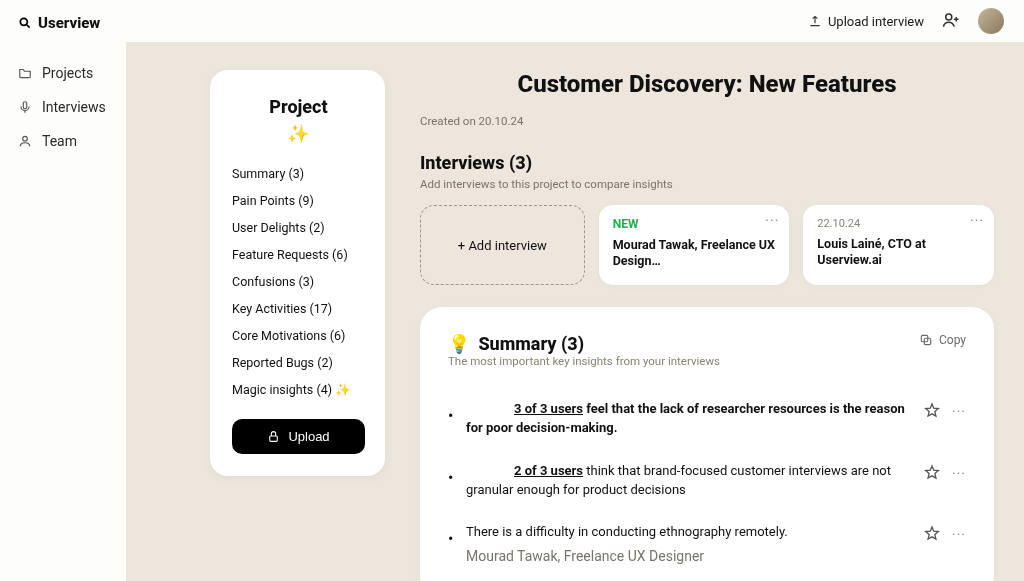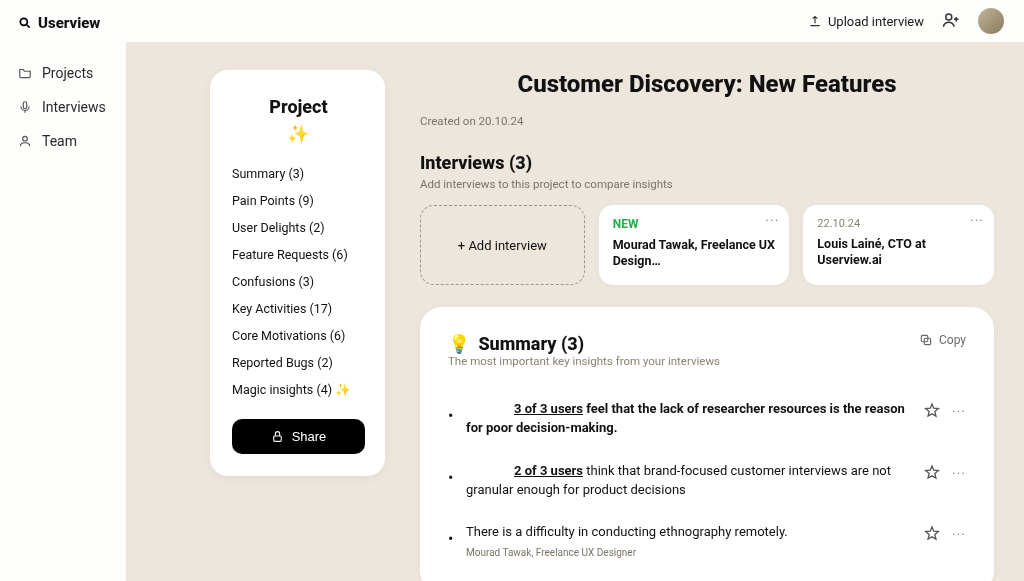--- a/index.html
+++ b/index.html
@@ -142,21 +142,21 @@
   }
   .summary-title { font-size:18px; font-weight:800; display:flex; gap:8px; align-items:center;}
   .summary-sub { font-size:11.5px; color:#8a8273; }
   .copy-btn { display:flex; align-items:center; gap:6px; font-size:12px; color:#6b6b6b; cursor:pointer;}
   .insight-list { margin-top:20px;}
   .insight-row { display:flex; align-items:flex-start; gap:12px; padding:12px 0;}
   .bullet-dot { width:6px; flex-shrink:0; margin-top:6px;}
   .insight-text { flex:1; font-size:13px; line-height:1.45;}
   .insight-text .u { text-decoration:underline; font-weight:700;margin-left:48px;}
   .insight-text .b { font-weight:700;}
-  .insight-caption { font-size:10px; color:#7a7368; margin-top:4px;}
+  .insight-caption { font-size:14px; color:#7a7368; margin-top:4px;}
   .row-actions { display:flex; gap:12px; align-items:center; margin-top:2px;}
   .star { cursor:pointer;}
   .row-menu { color:#888; cursor:pointer; font-size:14px; letter-spacing:1px;}
 </style>
 </head>
 <body>
 
 <div class="top-bar">
   <div class="upload-btn">
     <svg class="icon-sm" viewBox="0 0 24 24" fill="none" stroke="#333" stroke-width="2">
@@ -225,21 +225,21 @@
     <div>Key Activities (17)</div>
     <div>Core Motivations (6)</div>
     <div>Reported Bugs (2)</div>
     <div>Magic insights (4) ✨</div>
   </div>
   <button class="share-btn">
     <svg width="13" height="13" viewBox="0 0 24 24" fill="none" stroke="#fff" stroke-width="2">
         <rect x="5" y="11" width="14" height="10" rx="2"></rect>
         <path d="M8 11V7a4 4 0 0 1 8 0v4"></path>
       </svg>
-    <span>Share</span>
+    <span>Upload</span>
   </button>
 </div>
 
 <div class="content">
   <div class="page-title">Customer Discovery: New Features</div>
   <div class="created">Created on 20.10.24</div>
 
   <div class="section-h">Interviews (3)</div>
   <div class="section-sub">Add interviews to this project to compare insights</div>
 

